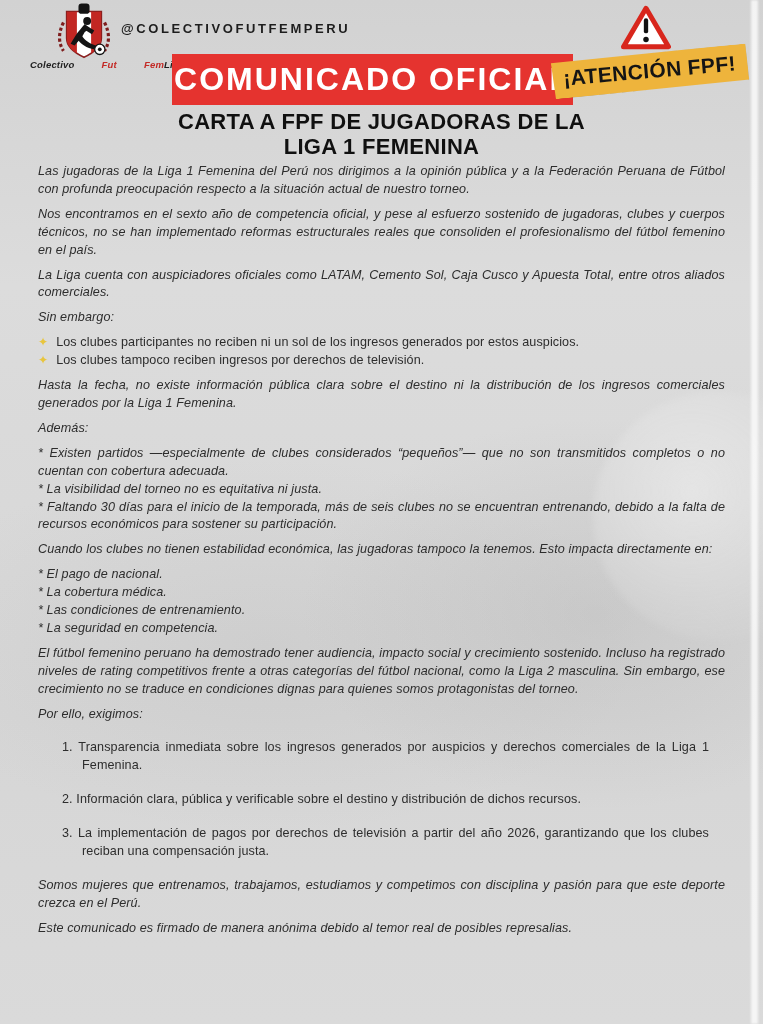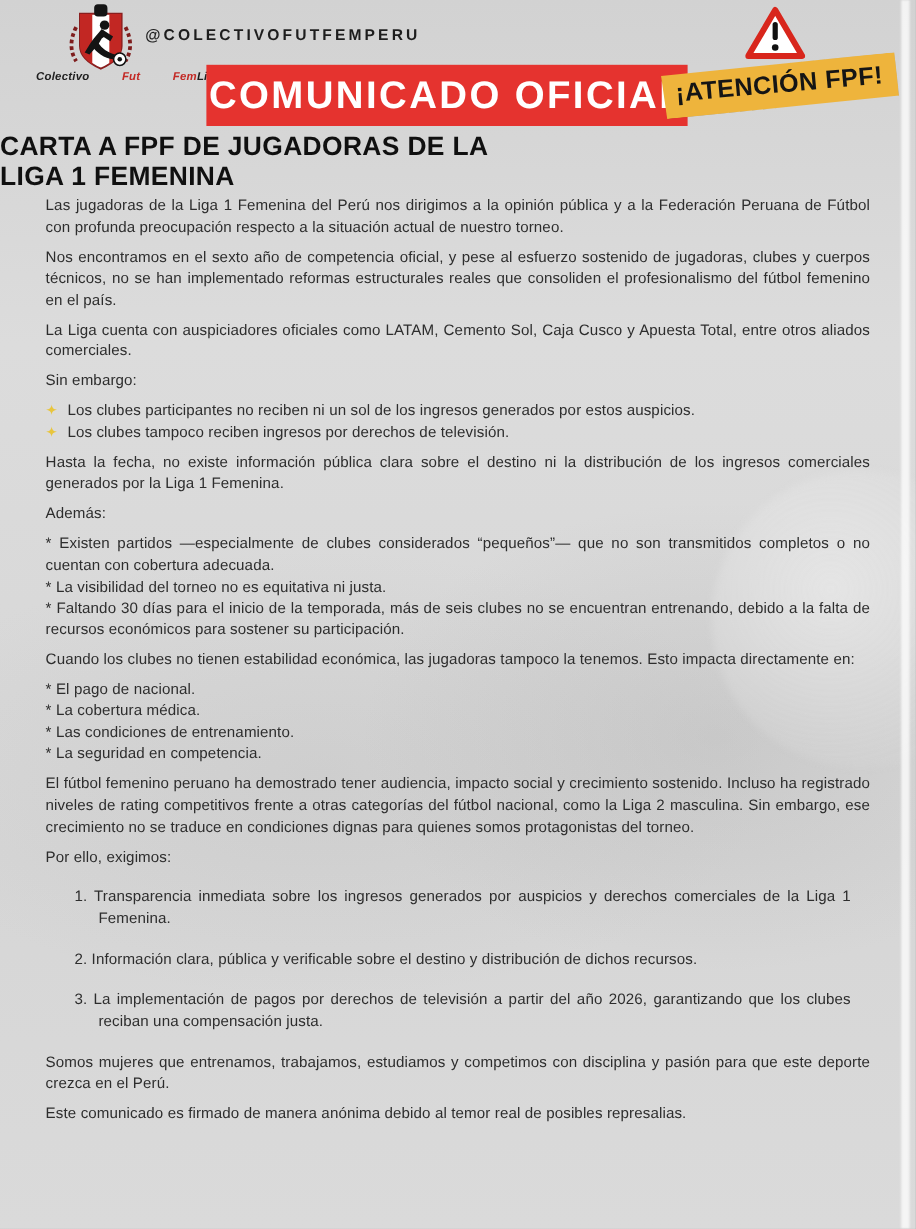--- a/index.html
+++ b/index.html
@@ -33,27 +33,27 @@
     background:#e5332f; display:flex; align-items:center; justify-content:center; }
   .banner span { color:#ffffff; font-weight:800; font-size:32px; letter-spacing:2px; white-space:nowrap; }
 
   .sticker { position:absolute; left:551px; top:52px; transform:rotate(-5deg);
     background:#eeb43c; padding:7px 12px 8px; box-shadow:0 2px 4px rgba(0,0,0,0.25);
     clip-path:polygon(0.5% 7%, 99.5% 0%, 100% 93%, 1.5% 100%); }
   .sticker span { color:#151515; font-weight:900; font-size:21px; letter-spacing:0.4px; white-space:nowrap; }
 
   .warning { position:absolute; left:621px; top:5px; }
 
-  .main-title { position:absolute; left:0; top:109px; width:100%; 
+  .main-title { position:absolute; left:0; top:109px; width:100%; text-align:center;
     color:#101010; font-weight:800; font-size:22px; line-height:25px; letter-spacing:0.3px; }
 
   
   .content { position:absolute; left:38px; top:163px; width:687px;
     color:#2d2d2d; font-size:12.6px; line-height:17.9px; letter-spacing:0.1px; }
-  .content p { margin:0 0 7px; text-align:justify; }
+  .content p { margin:0 0 7px; text-align:justify;font-style:italic; }
   .content p.tight { margin:0; }
   .blk { margin-bottom:7px; }
   .star-list { margin:0 0 7px; }
   .star-item { display:flex; gap:8px; align-items:flex-start; }
   .star { color:#e8c53d; font-size:12px; line-height:17.9px; flex:0 0 auto; }
   .demands { list-style:none; margin:0 0 7px; padding:0 0 0 8px; }
   .demands li { text-align:justify; padding-left:20px; text-indent:-20px; margin:16px; }
 
   .signature { position:absolute; left:0; top:971px; width:100%; text-align:center;
     color:#1c1c1c; font-weight:700; font-size:12.4px; line-height:16px; }

